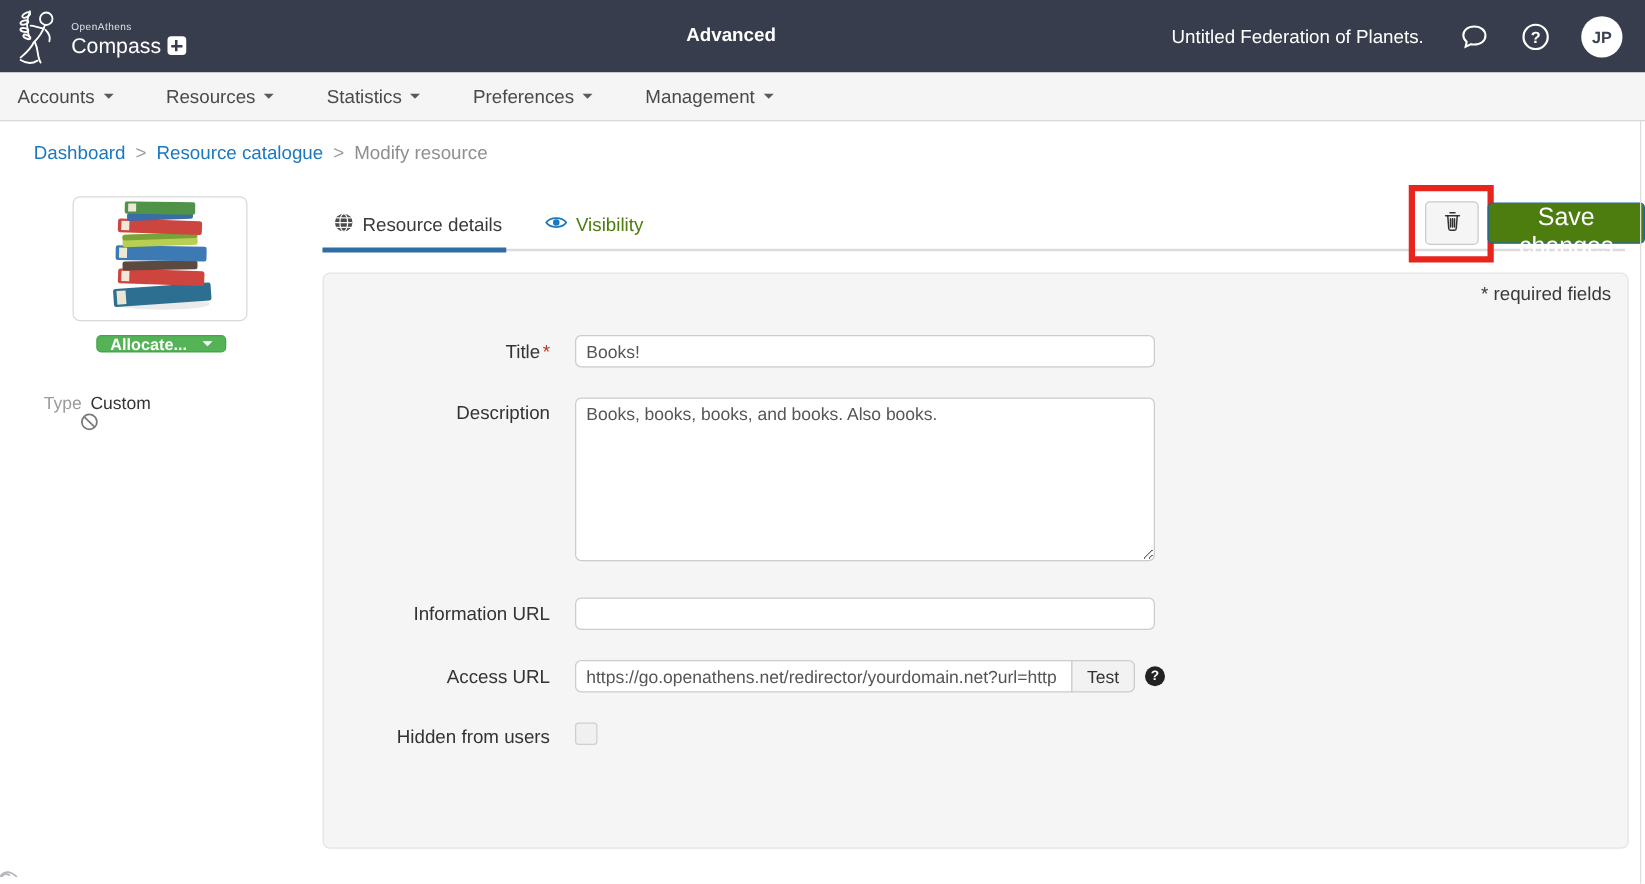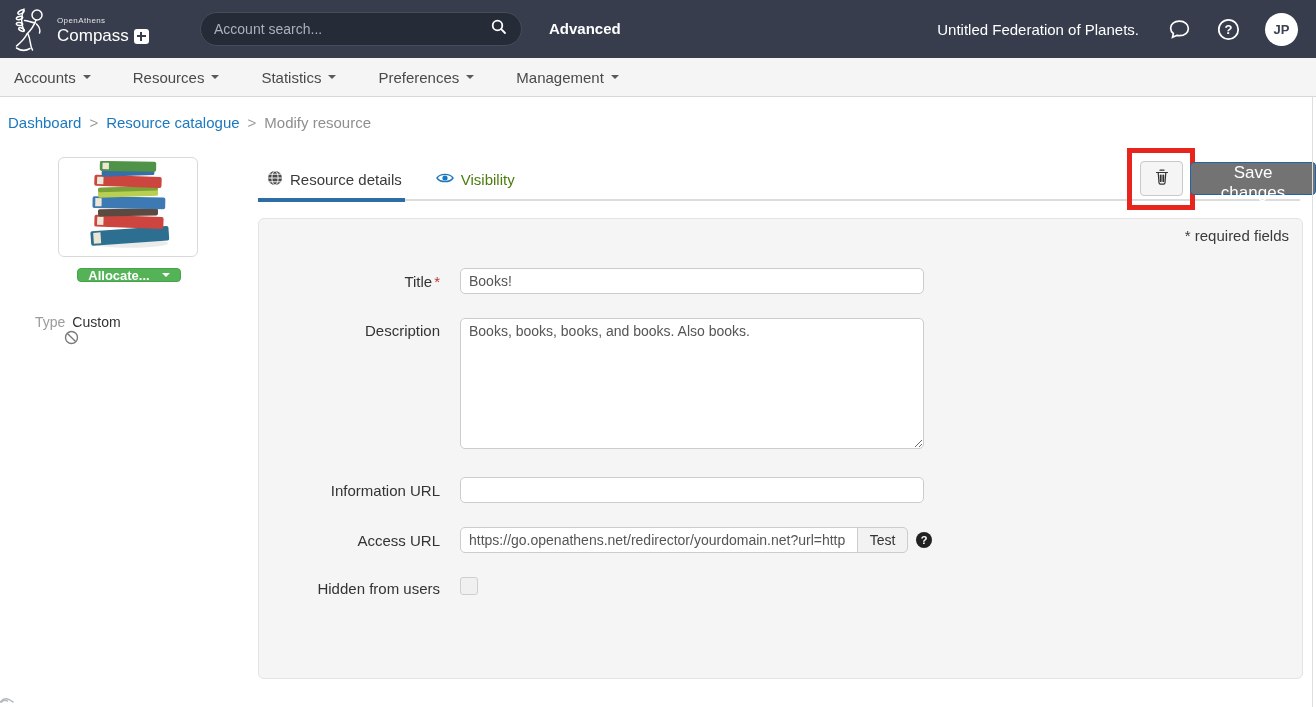--- a/index.html
+++ b/index.html
@@ -41,21 +41,21 @@
   
   .navbar { position:absolute; top:58px; left:0; width:1316px; height:39px;
     background:#f5f5f6; border-bottom:1px solid #d8d8d8; display:flex;
     align-items:center; padding-left:14px; gap:42px; }
   .nav-item { font-size:15px; color:#4a4a4c; display:flex; align-items:center; gap:7px; cursor:pointer; }
   .caret { width:0; height:0; border-left:4px solid transparent; border-right:4px solid transparent;
     border-top:4px solid #5a5a5c; display:inline-block; }
   .caret-white { border-top-color:#fff; }
 
   
-  .breadcrumb { position:absolute; top:114px; left:8px; font-size:15px; display:flex; gap:8px; }
+  .breadcrumb { position:absolute; top:114px; left:27px; font-size:15px; display:flex; gap:8px; }
   .crumb-link { color:#1b78be; cursor:pointer; text-decoration:none; }
   .crumb-sep { color:#9b9b9b; }
   .crumb-current { color:#8f8f8f; }
 
   
   .thumb-card { position:absolute; left:58px; top:157px; width:140px; height:100px;
     background:#fff; border:1px solid #d9d9d9; border-radius:6px;
     display:flex; align-items:center; justify-content:center; }
   .allocate-btn { position:absolute; left:77px; top:268px; width:104px; height:14px;
     background:#53b356; border:1px solid #47a34b; border-radius:4px; color:#fff;
@@ -73,22 +73,22 @@
   .tab-inactive { color:#4d7c0f; }
   .tab-line { position:absolute; left:258px; top:199px; width:1042px; height:2px; background:#dcdcdc; }
   .tab-line-active { position:absolute; left:258px; top:198px; width:147px; height:4px; background:#2e6da4; }
 
   .trash-btn { position:absolute; left:1140px; top:161px; width:43px; height:35px;
     background:#f5f5f5; border:1px solid #c9c9c9; border-radius:4px; cursor:pointer;
     display:flex; align-items:center; justify-content:center; }
   .red-box { position:absolute; left:1127px; top:148px; width:68px; height:62px;
     border:5px solid #e8251d; pointer-events:none; }
   .save-btn { position:absolute; left:1190px; top:162px; height:33px; padding:0 13px;
-    background:#737373; border:1px solid #1d65a7; border-radius:4px; color:#fff;
-    font-size:17px; cursor:pointer; font-family:"Liberation Sans", sans-serif; }
+    background:#4d7c0f; border:1px solid #1d65a7; border-radius:4px; color:#fff;
+    font-size:20px; cursor:pointer; font-family:"Liberation Sans", sans-serif; }
 
   
   .panel { position:absolute; left:258px; top:218px; width:1045px; height:461px;
     background:#f5f5f6; border:1px solid #e3e3e4; border-radius:6px; }
   .required-note { position:absolute; top:8px; right:13px; font-size:15px; color:#3a3a3a; }
   .form { position:absolute; top:49px; left:0; width:100%; }
   .row { display:grid; grid-template-columns:181px 1fr; column-gap:20px;
     align-items:center; margin-bottom:24px; }
   .row-top { align-items:start; }
   .row label { text-align:right; font-size:15px; color:#333; }
@@ -138,29 +138,20 @@
     </span>
     <span class="brand-text">
       <span class="brand-small">OpenAthens</span>
       <span class="brand-big">
         <span>Compass</span>
         <span class="plus-badge"></span>
       </span>
     </span>
   </div>
 
-  <div class="search-pill">
-    <input type="text" placeholder="Account search..." style="">
-    <span>
-      <svg width="18" height="18" viewBox="0 0 18 18" fill="none" stroke="#fff" stroke-width="1.8" stroke-linecap="round">
-        <circle cx="7.5" cy="7.5" r="4.8"></circle>
-        <path d="M11.2 11.2 L15 15"></path>
-      </svg>
-    </span>
-  </div>
 
   <span class="advanced">Advanced</span>
 
   <div class="top-right">
     <span class="fed-name">Untitled Federation of Planets.</span>
     <button class="icon-btn">
       <svg width="25" height="25" viewBox="0 0 24 24" fill="none" stroke="#fff" stroke-width="1.6">
         <path d="M12 4 C6.9 4 3.5 7 3.5 10.8 c0 2 1 3.8 2.6 5 L5.3 19.5 l4.2-1.9 c.8.2 1.6.3 2.5.3 5.1 0 8.5-3 8.5-6.9 S17.1 4 12 4z"></path>
       </svg>
     </button>

